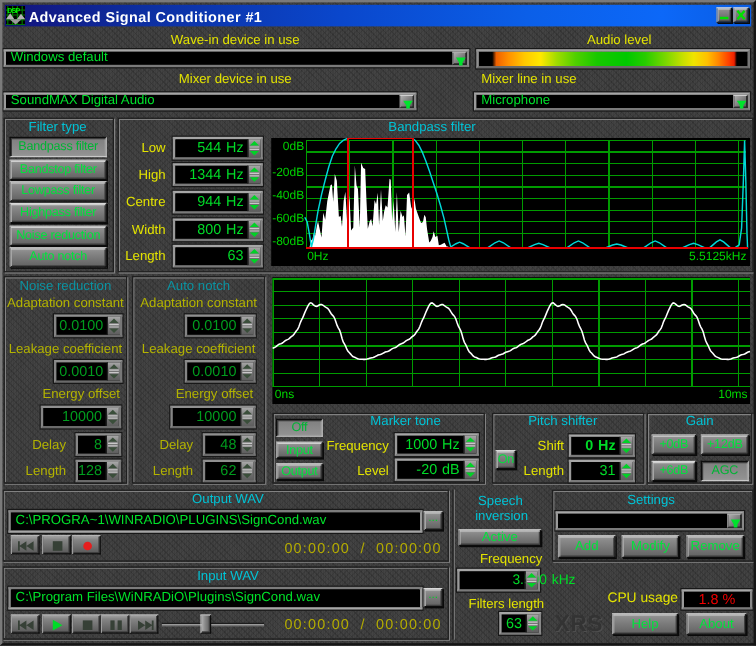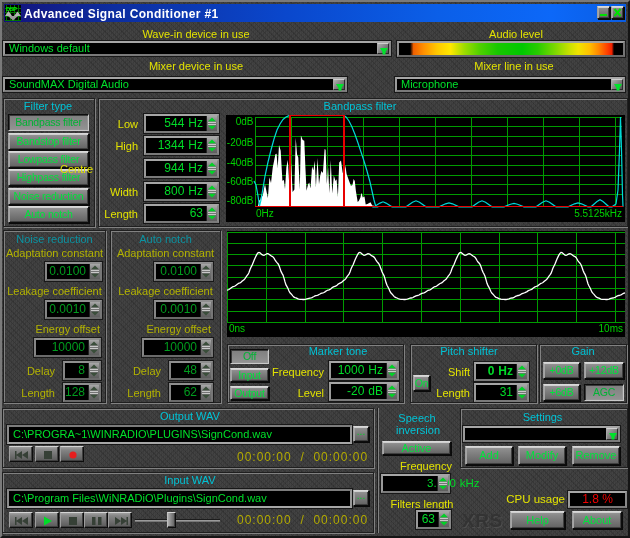--- a/index.html
+++ b/index.html
@@ -71,21 +71,21 @@
     <span class="tx" style="line-height:11px;">Windows default</span>
     <span class="ddb">
       <svg width="10" height="11" style="position:absolute;left:1px;top:2px;">
         <path d="M1 2 H9 L6.5 6 V8.5 H3.5 V6 Z" fill="#00e22c"></path>
       </svg>
     </span>
   </div>
 <div class="abs" style="left:397px;top:41px;width:228px;height:16px;border:2px solid;border-color:#9f9f9f #757575 #696969 #8f8f8f;box-shadow:0 0 0 1px #181818;background:
  linear-gradient(90deg,#000 0%,#000 5%,#f06000 6.5%,#ff9000 11%,#ffc800 17%,#ffe800 23%,#a0dc00 29%,#50d000 36%,#18c800 44%,#00c800 55%,#28cc00 62%,#80d800 70%,#c8e000 76%,#f0e400 80%,#ffc000 85%,#ff8800 89%,#ff4000 93%,#f02000 95%,#000 96%,#000 100%);"></div>
 <div class="lbl" style="left:0;top:60px;width:392px;text-align:center;">Mixer device in use</div>
-<div class="lbl" style="left:401px;top:60px;width:226px;text-align:center;">Mixer line in use</div>
+<div class="lbl" style="left:401px;top:60px;width:226px;">Mixer line in use</div>
 <div class="dd" style="left:3px;top:77px;width:344px;height:15px;">
     <span class="tx" style="line-height:11px;">SoundMAX Digital Audio</span>
     <span class="ddb">
       <svg width="10" height="11" style="position:absolute;left:1px;top:2px;">
         <path d="M1 2 H9 L6.5 6 V8.5 H3.5 V6 Z" fill="#00e22c"></path>
       </svg>
     </span>
   </div>
 <div class="dd" style="left:395px;top:77px;width:230px;height:15px;">
     <span class="tx" style="line-height:11px;">Microphone</span>
@@ -124,21 +124,21 @@
     <span class="sp">
       <svg width="10" height="15" style="position:absolute;left:0;top:0;">
         <path d="M5 1.5 L8.8 5.2 L1.2 5.2 Z" fill="#00d226"></path>
         <path d="M5 13.5 L8.8 9.8 L1.2 9.8 Z" fill="#00d226"></path>
         <g stroke="#c8c8c8" stroke-width="1">
           <path d="M1 6.5 H9 M1 8.5 H9"></path>
         </g>
       </svg>
     </span>
   </div>
-<div class="lbl" style="left:60px;top:163px;width:78px;text-align:left;">Centre</div>
+<div class="lbl" style="left:60px;top:163px;width:78px;text-align:right;">Centre</div>
 <div class="fw" style="left:144px;top:159px;width:75px;height:19px;">
     <span class="v" style="line-height:15px;">944<span class="u">Hz</span></span>
     <span class="sp">
       <svg width="10" height="15" style="position:absolute;left:0;top:0;">
         <path d="M5 1.5 L8.8 5.2 L1.2 5.2 Z" fill="#00d226"></path>
         <path d="M5 13.5 L8.8 9.8 L1.2 9.8 Z" fill="#00d226"></path>
         <g stroke="#c8c8c8" stroke-width="1">
           <path d="M1 6.5 H9 M1 8.5 H9"></path>
         </g>
       </svg>

